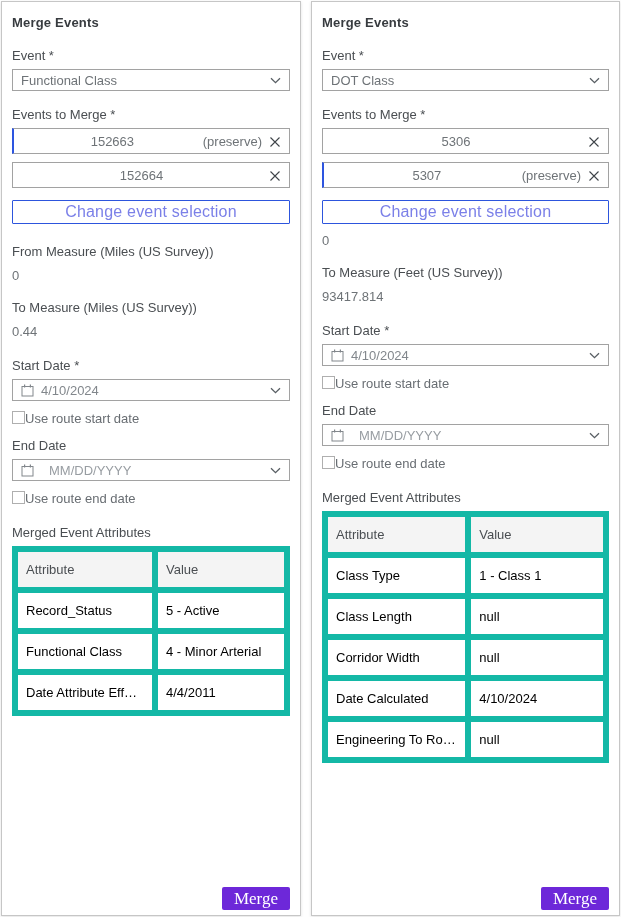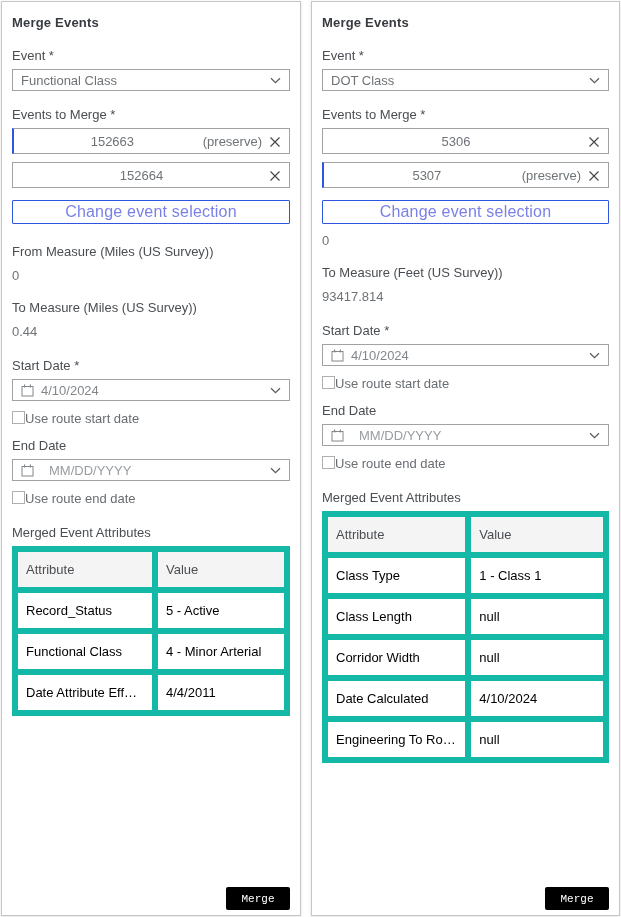--- a/index.html
+++ b/index.html
@@ -70,22 +70,22 @@
     padding: 10px 8px; font-weight: normal;
   }
   table.attrs th { background: #f4f4f4; color: #4a4e52; }
   table.attrs td { color: #000000; background: #fff; }
   table.attrs th:first-child, table.attrs td:first-child { width: 51%; }
   td.attr-name { white-space: nowrap; overflow: hidden; text-overflow: ellipsis; max-width: 140px; }
 
   .merge-btn {
     position: absolute; right: 10px; bottom: 5px;
     min-width: 64px; height: 23px; padding: 0 12px;
-    background: #000000; color: #fff; border: none; border-radius: 2px;
-    font-size: 11px; font-family: Liberation Mono, monospace; cursor: pointer;
+    background: #6d28d9; color: #fff; border: none; border-radius: 2px;
+    font-size: 17px; font-family: Liberation Serif, serif; cursor: pointer;
   }
 
   .icon svg { display: block; }
 </style>
 </head>
 <body>
 
 <div class="wrap">
 
   <div class="panel left">

